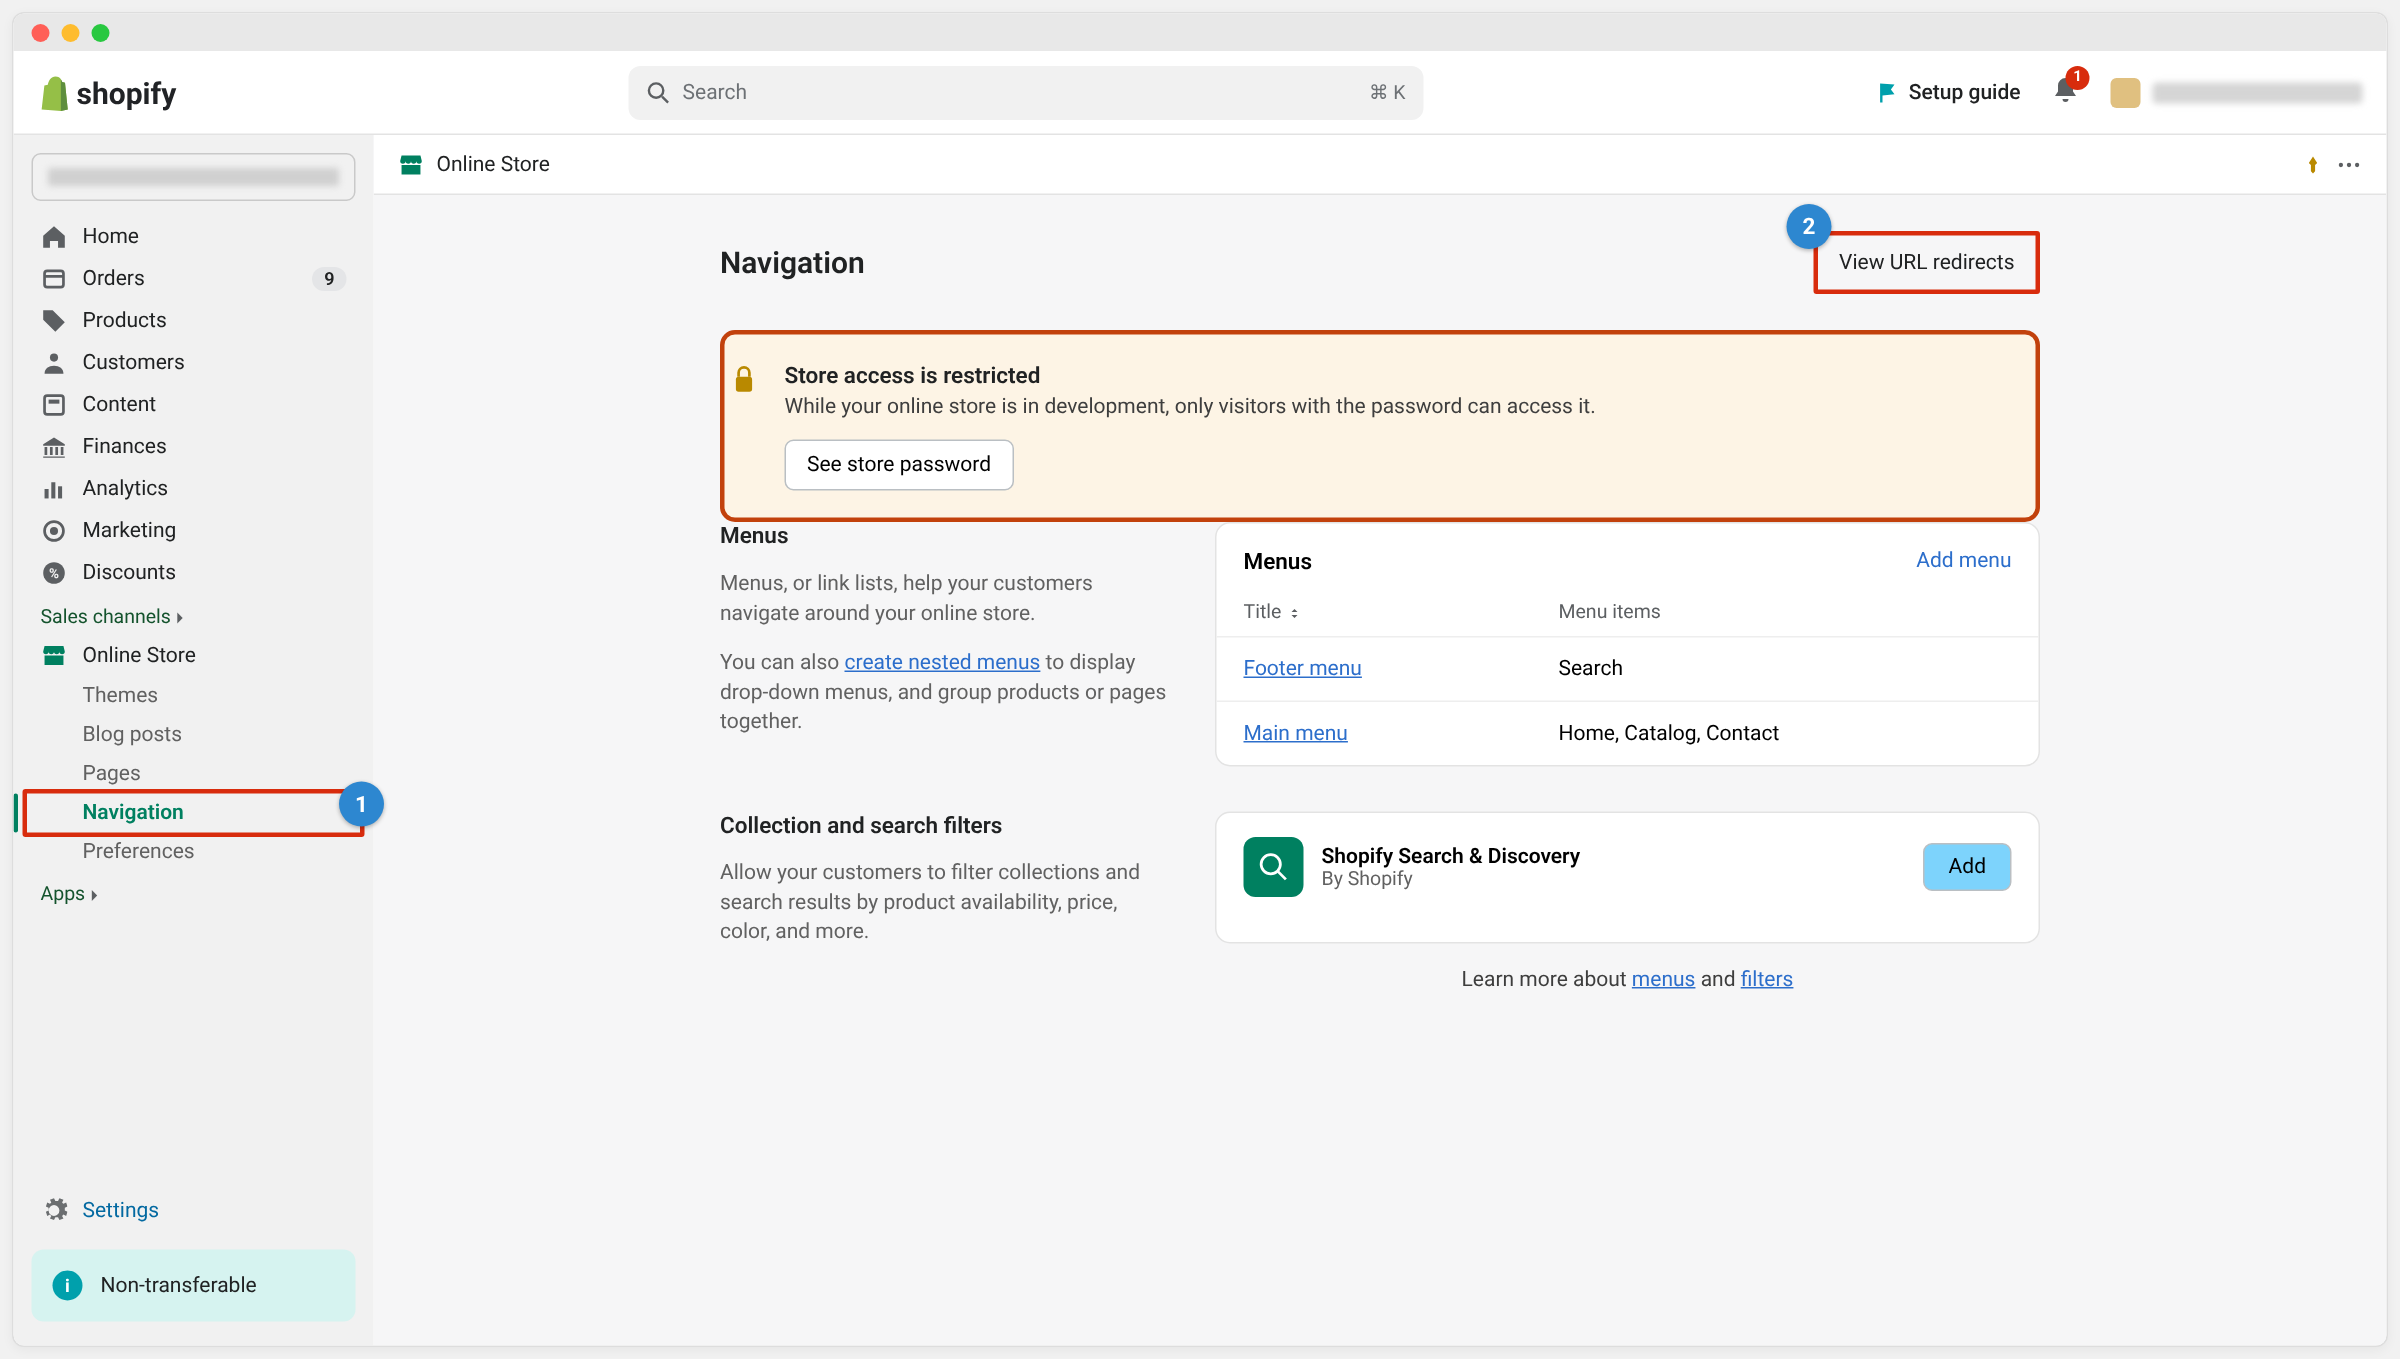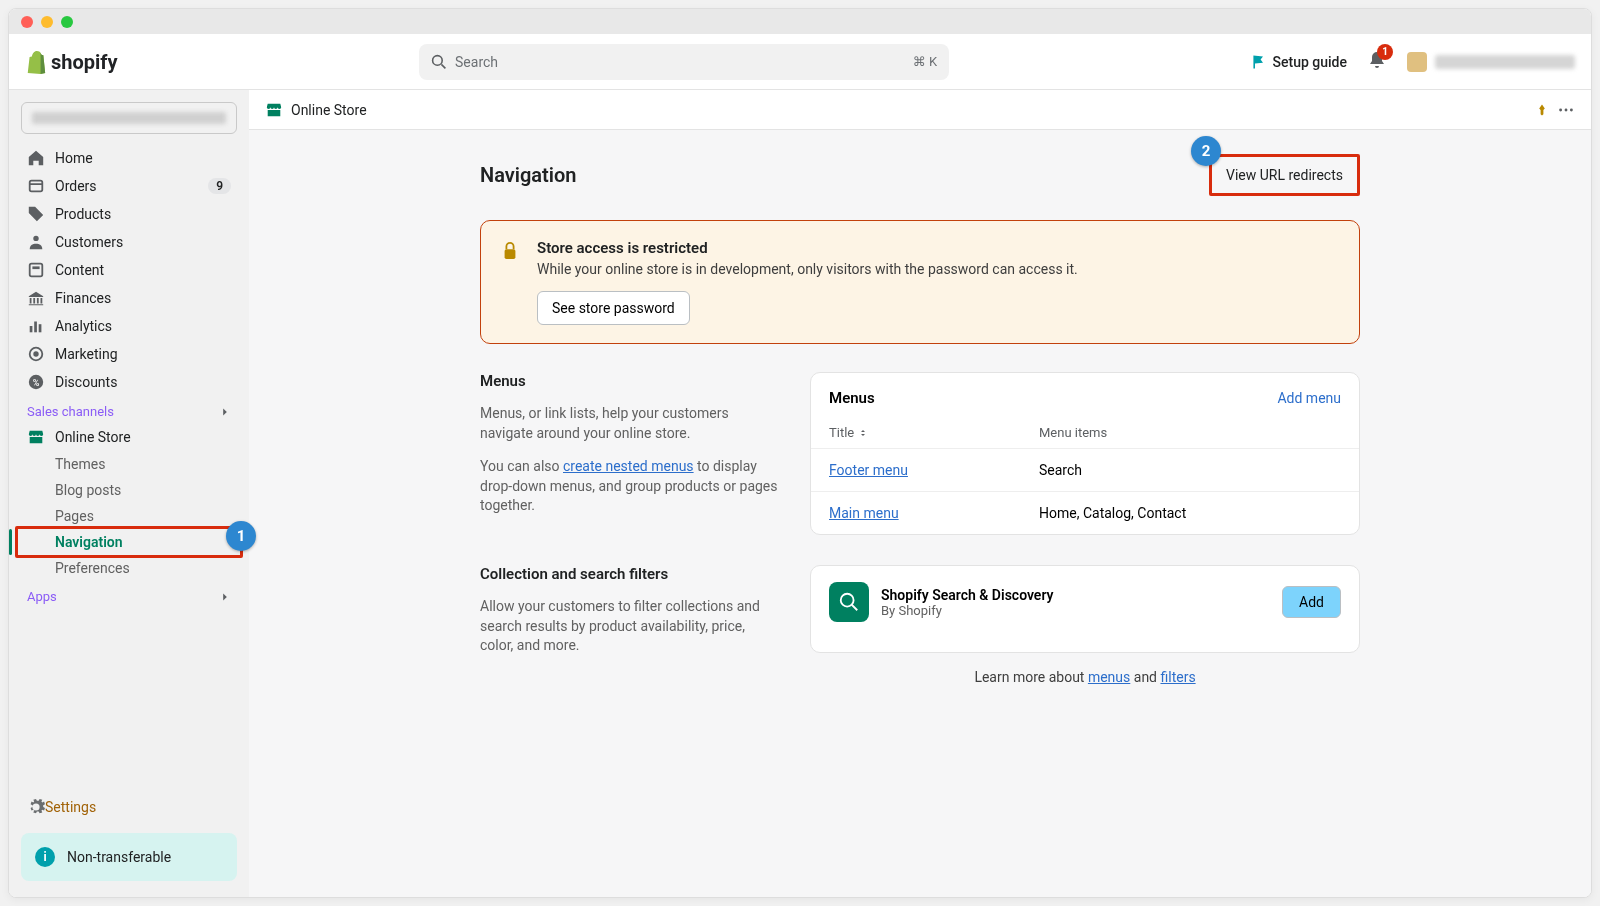--- a/index.html
+++ b/index.html
@@ -34,45 +34,45 @@
 .app-body { display: flex; height: calc(100% - 81px); }
 .sidebar { width: 240px; background: #f1f1f1; padding: 12px 8px; display: flex; flex-direction: column; position: relative; }
 .store-selector { height: 32px; border: 1px solid #c9c9c9; border-radius: 6px; margin: 0 4px 10px; display: flex; align-items: center; padding: 0 10px; }
 .store-name { flex: 1; height: 12px; background: #d0d0d0; border-radius: 2px; filter: blur(2px); }
 
 .nav-item { display: flex; align-items: center; gap: 10px; padding: 5px 10px; font-size: 14px; color: #202223; border-radius: 6px; cursor: pointer; justify-content: center; }
 .nav-item svg, .nav-item .icon-slot { width: 18px; height: 18px; flex-shrink: 0; color: #5c5f62; }
 .nav-item .label { flex: 1; }
 .nav-badge { background: #e4e5e7; color: #202223; font-size: 12px; font-weight: 600; padding: 1px 8px; border-radius: 10px; }
 
-.nav-section-header { display: flex; align-items: center; justify-content: space-between; padding: 8px 10px 4px; font-size: 13px; color: #8b5cf6; }
+.nav-section-header { display: flex; align-items: center; padding: 8px 10px 4px; font-size: 13px; color: #14532d; }
 .nav-sub-item { padding: 5px 10px 5px 38px; font-size: 14px; color: #616161; cursor: pointer; border-radius: 6px; position: relative; }
 .nav-sub-item.active { color: #008060; font-weight: 600; }
 .nav-sub-item.active::before { content: ""; position: absolute; left: -8px; top: 0; bottom: 0; width: 3px; background: #008060; border-radius: 2px; }
 
 .sidebar-bottom { margin-top: auto; }
-.settings-item { display: flex; align-items: center; gap: 0; padding: 7px 10px; font-size: 14px; color: #a16207; }
+.settings-item { display: flex; align-items: center; gap: 10px; padding: 7px 10px; font-size: 14px; color: #0369a1; }
 .non-transferable { margin: 10px 4px 4px; background: #d6f3f0; border-radius: 8px; padding: 14px 14px; display: flex; align-items: center; gap: 12px; font-size: 14px; color: #202223; }
 .info-circle { width: 20px; height: 20px; border-radius: 50%; background: #00a0ac; color: #fff; display: flex; align-items: center; justify-content: center; font-size: 12px; font-weight: 700; }
 
 
 .main { flex: 1; background: #f6f6f7; overflow: auto; }
 .page-header { height: 40px; background: #fff; border-bottom: 1px solid #e3e3e3; display: flex; align-items: center; padding: 0 16px; gap: 8px; font-size: 14px; color: #202223; }
 .page-header .spacer { flex: 1; }
 .pin-icon { color: #b98900; }
 .dots-icon { color: #5c5f62; cursor: pointer; }
 
 .content { max-width: 960px; margin: 0 auto; padding: 24px 40px 40px; }
 .page-title-row { display: flex; align-items: center; justify-content: space-between; margin-bottom: 24px; }
 .page-title { font-size: 20px; font-weight: 600; color: #202223; }
 .redirect-btn-wrap { position: relative; }
 .redirect-btn { border: 3px solid #d82c0d; background: transparent; padding: 10px 14px; font-size: 14px; color: #202223; border-radius: 2px; cursor: pointer; }
 .callout-num { position: absolute; left: -18px; top: -18px; width: 30px; height: 30px; border-radius: 50%; background: #2d87d0; color: #fff; font-weight: 700; display: flex; align-items: center; justify-content: center; font-size: 15px; box-shadow: 0 1px 3px rgba(0,0,0,0.3); }
 
-.alert-card { background: #fdf4e5; border: 1px solid #c2410c; border-radius: 10px; padding: 18px 20px; display: flex; gap: 18px; margin-bottom: 28px; }
+.alert-card { background: #fdf4e5; border: 3px solid #c2410c; border-radius: 10px; padding: 18px 4px; display: flex; gap: 18px; }
 .alert-icon { color: #b98900; flex-shrink: 0; margin-top: 2px; }
 .alert-body h3 { font-size: 15px; font-weight: 600; color: #202223; margin-bottom: 4px; }
 .alert-body p { font-size: 14px; color: #3e3e3e; margin-bottom: 14px; }
 .alert-btn { background: #fff; border: 1px solid #babfc3; border-radius: 6px; padding: 8px 14px; font-size: 14px; cursor: pointer; }
 
 .section-row { display: flex; gap: 30px; margin-bottom: 30px; }
 .section-aside { width: 300px; }
 .section-aside h2 { font-size: 15px; font-weight: 600; margin-bottom: 14px; color: #202223; }
 .section-aside p { font-size: 14px; color: #616161; margin-bottom: 14px; line-height: 1.4; }
 .section-aside a { color: #2c6ecb; text-decoration: underline; }

